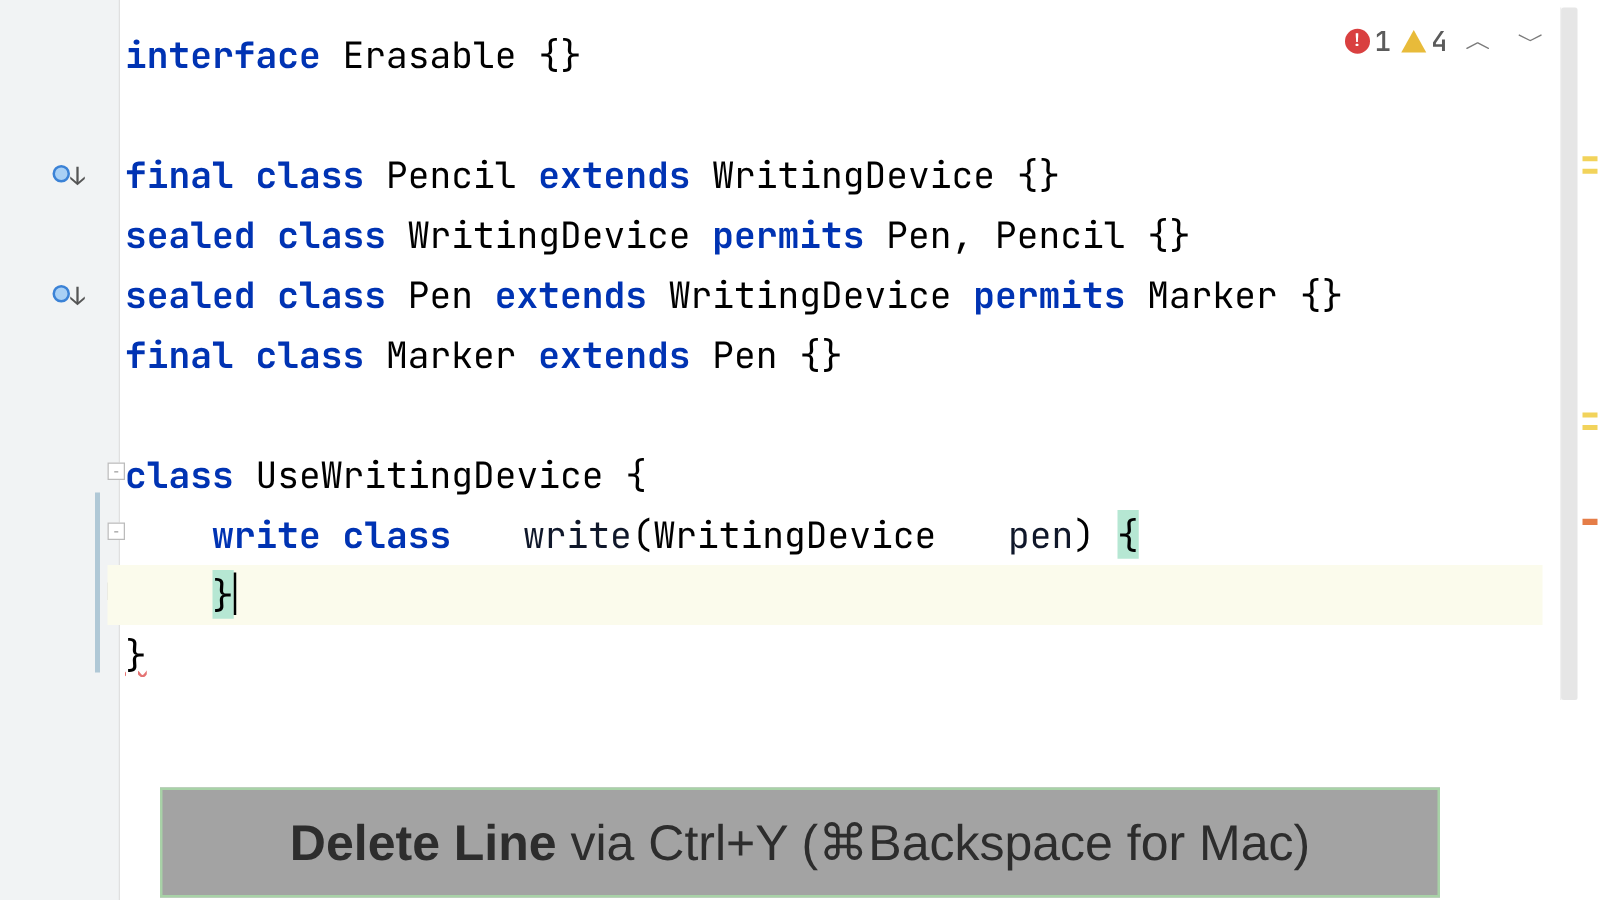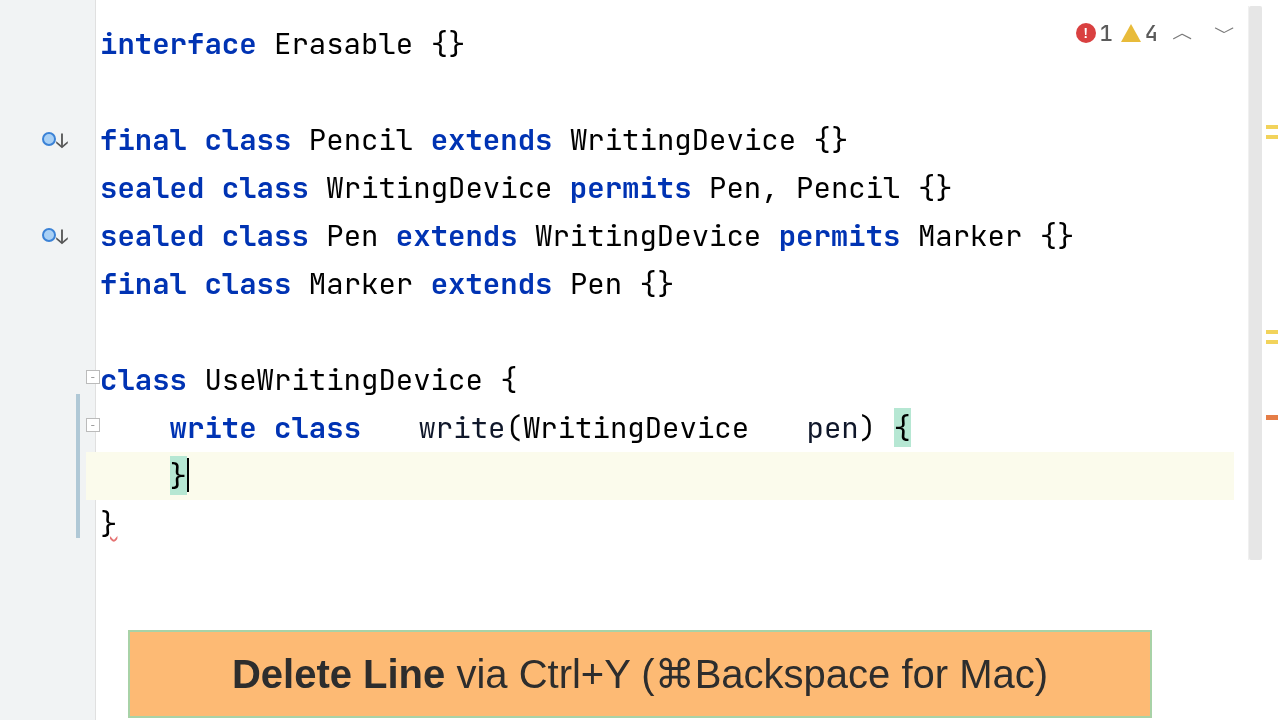--- a/index.html
+++ b/index.html
@@ -167,21 +167,21 @@
     height:100%;
     background: rgba(150,150,150,0.22);
     border-radius:2px;
   }
   .hint-banner {
     position: absolute;
     left: 128px;
     bottom: 2px;
     width: 1024px;
     height: 88px;
-    background: #fdba74;
+    background: #a3a3a3;
     border: 2px solid #a8d2a7;
     display:flex;
     align-items:center;
     justify-content:center;
     font-family: -apple-system, 'Helvetica Neue', Arial, sans-serif;
     font-size: 40px;
     color: #2d2d2d;
   }
   .hint-banner .bold { font-weight: 700; }
   .cmd-key { font-family: -apple-system, Arial, sans-serif; }

